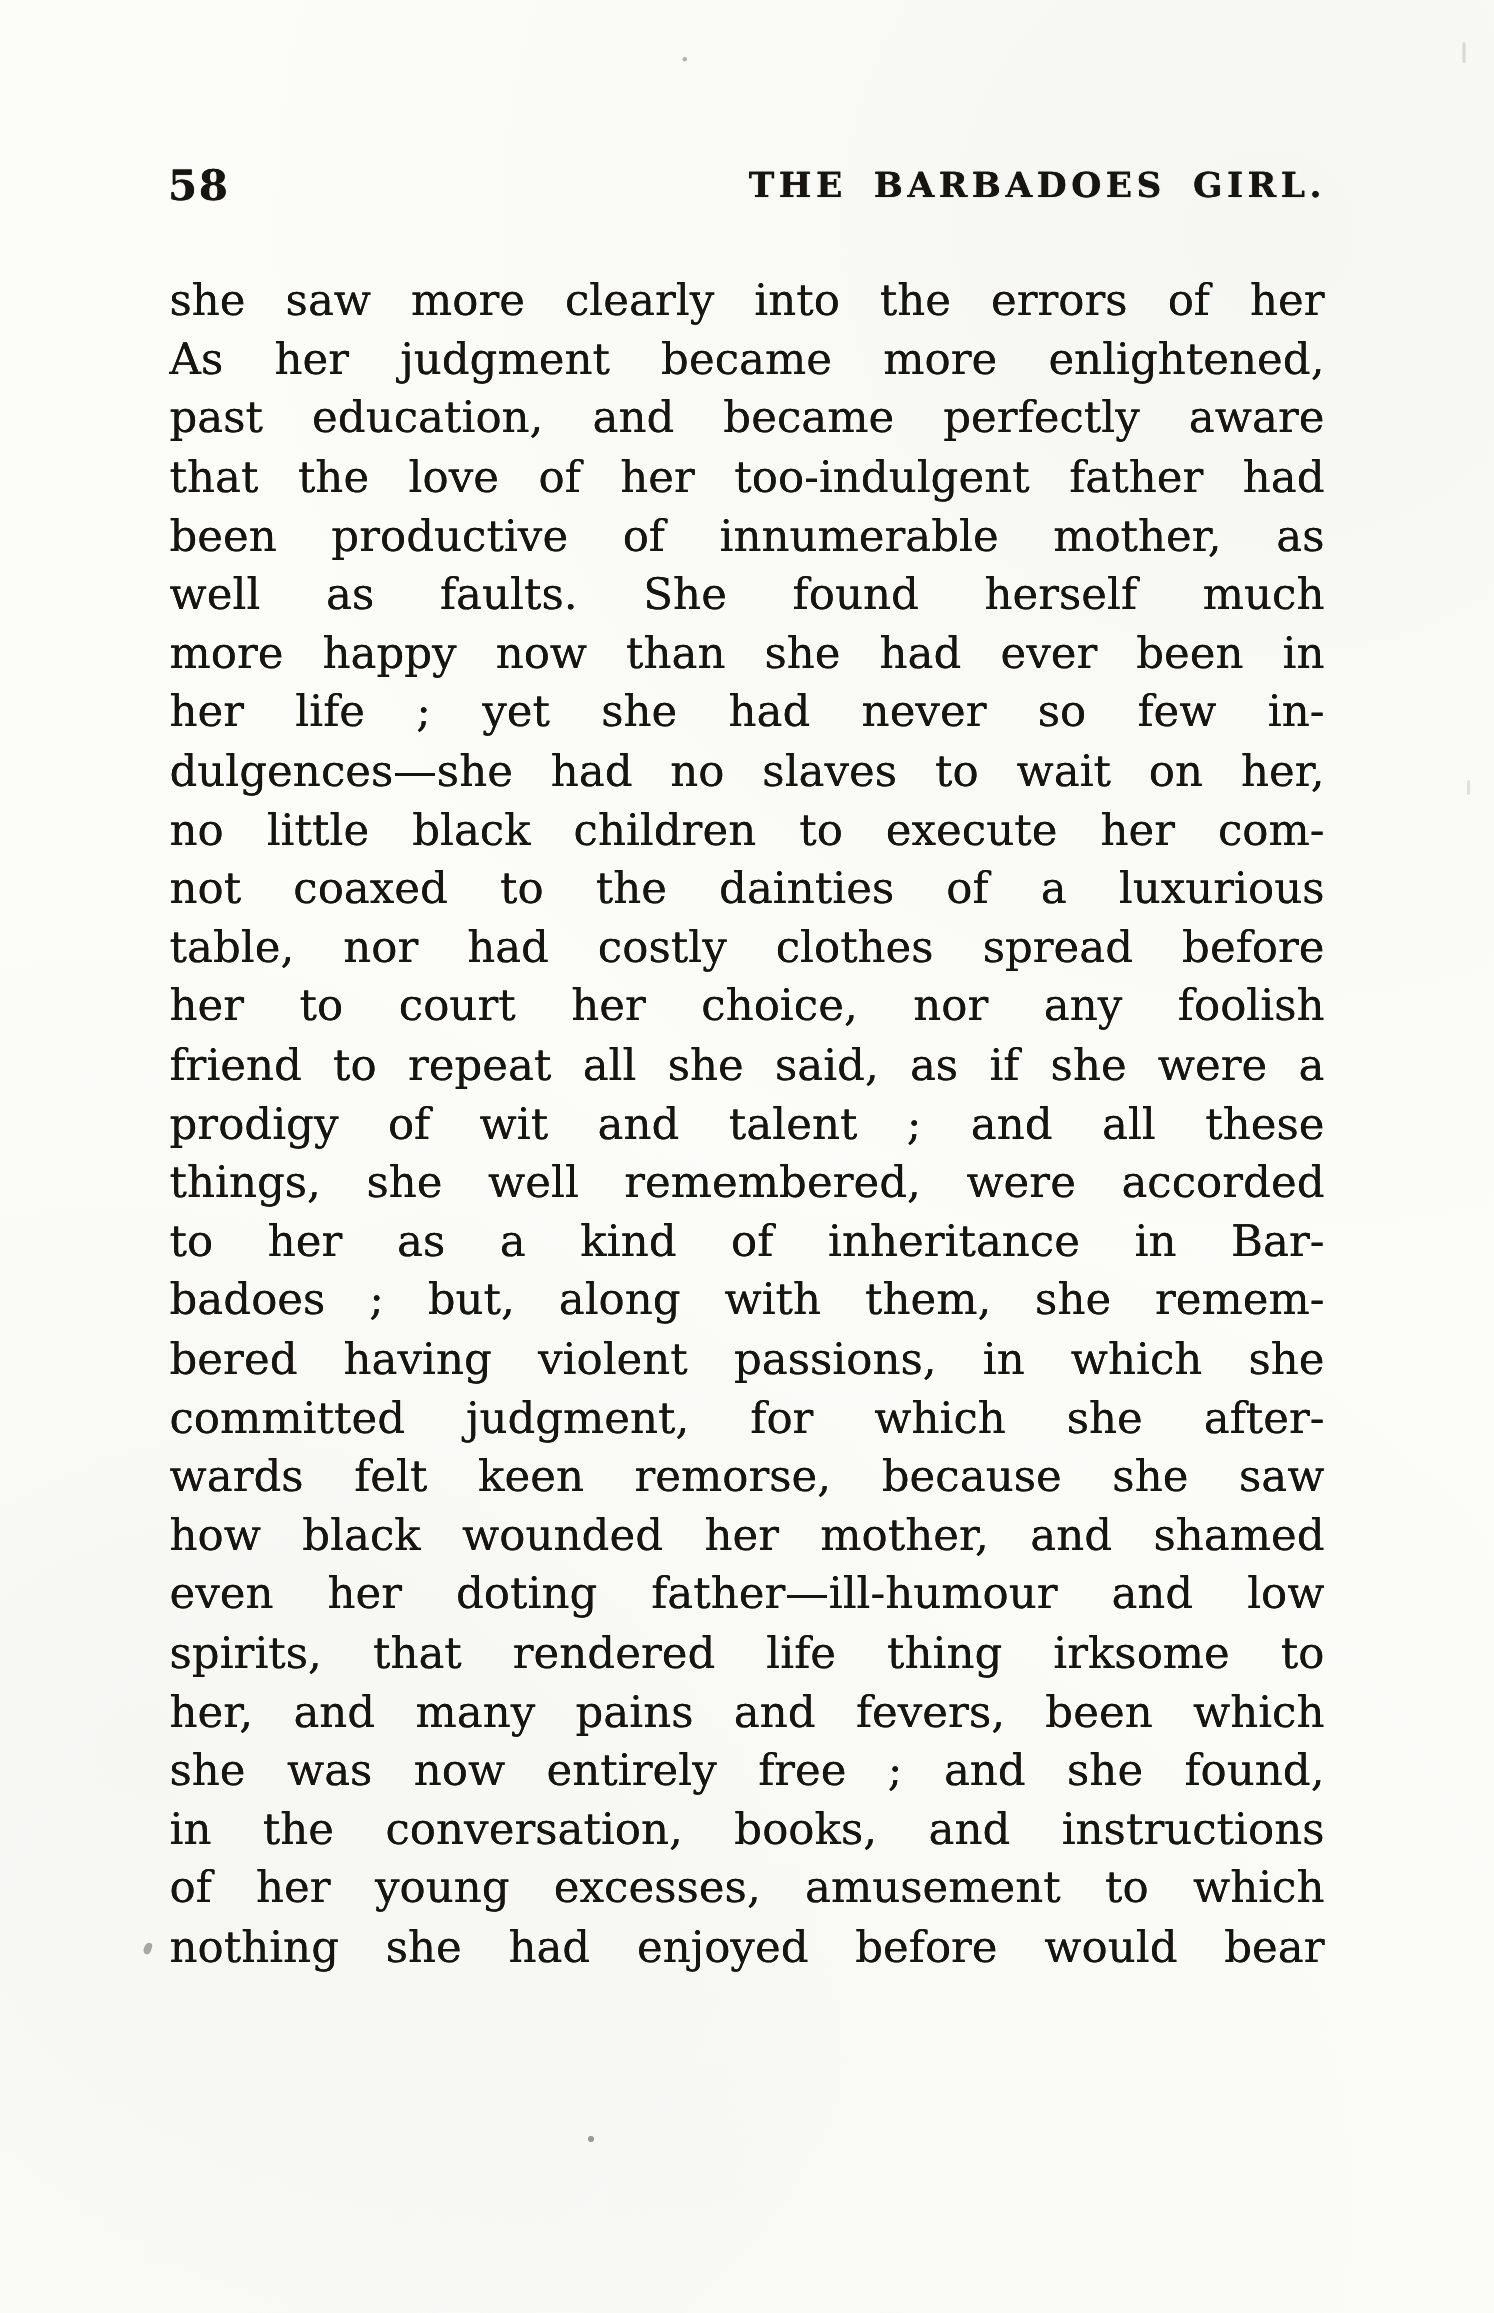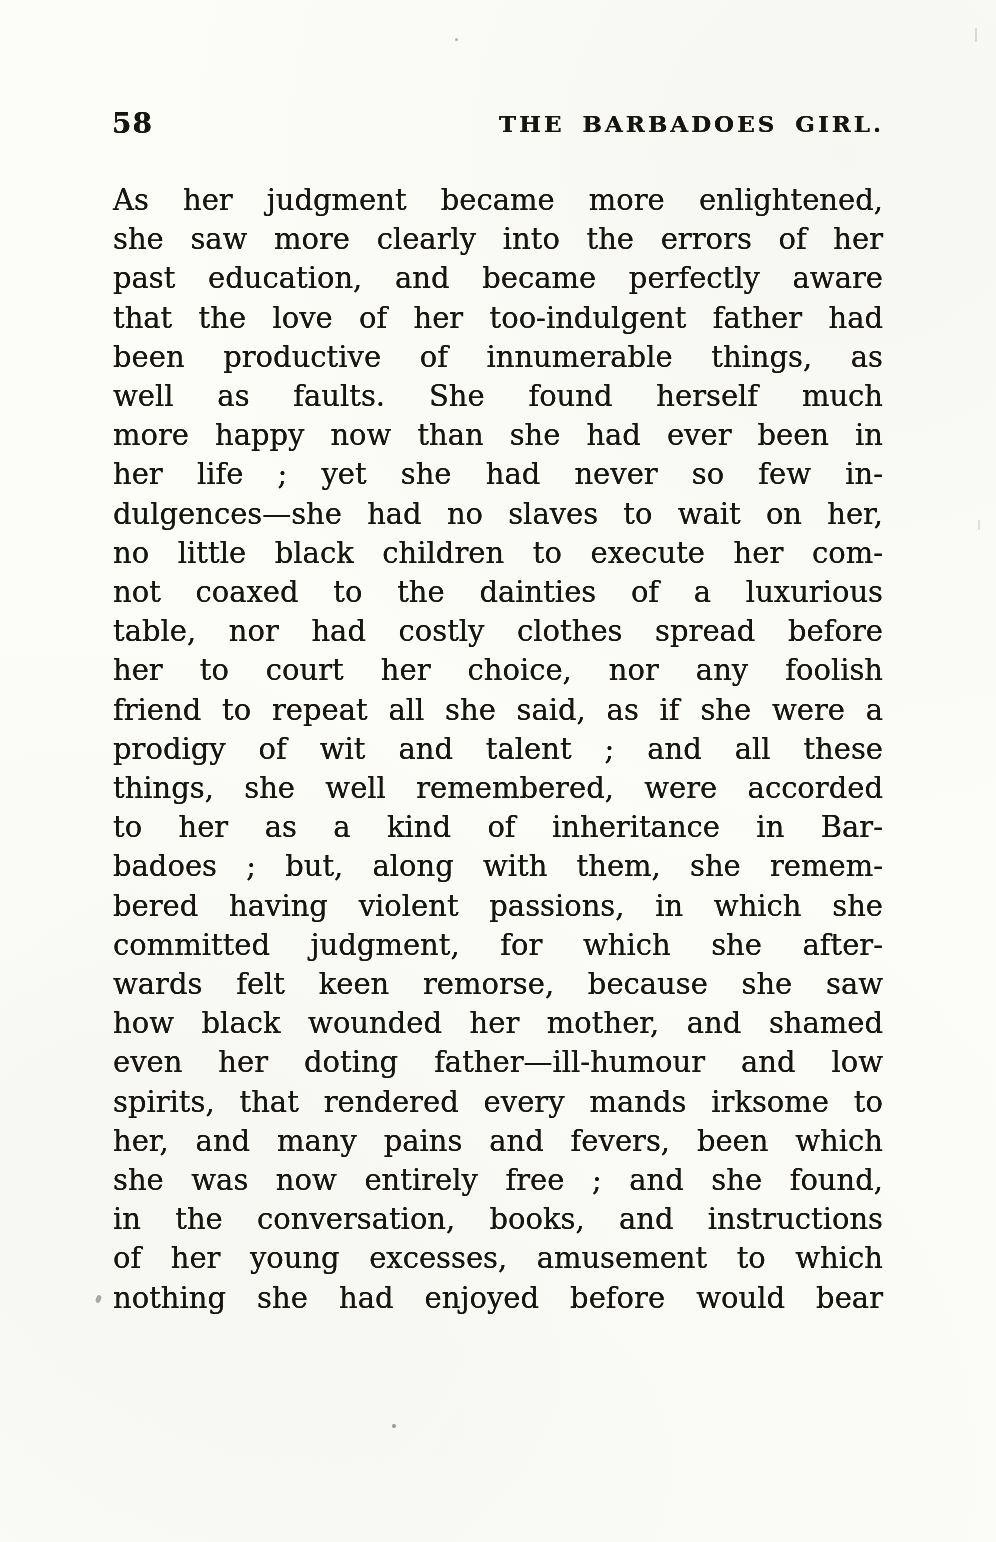--- a/index.html
+++ b/index.html
@@ -74,44 +74,44 @@
 <body>
 
 <div class="page">
 
   <div class="page-header">
     <span class="page-number">58</span>
     <div class="running-title">THE BARBADOES GIRL.</div>
   </div>
 
   <div class="body-text">
+      <div class="line">she saw more clearly into the errors of her</div>
       <div class="line">As her judgment became more enlightened,</div>
-      <div class="line">she saw more clearly into the errors of her</div>
       <div class="line">past education, and became perfectly aware</div>
       <div class="line">that the love of her too-indulgent father had</div>
-      <div class="line">been productive of innumerable things, as</div>
+      <div class="line">been productive of innumerable mother, as</div>
       <div class="line">well as faults.  She found herself much</div>
       <div class="line">more happy now than she had ever been in</div>
       <div class="line">her life ;  yet she had never so few in-</div>
       <div class="line">dulgences—she had no slaves to wait on her,</div>
       <div class="line">no little black children to execute her com-</div>
       <div class="line">not coaxed to the dainties of a luxurious</div>
       <div class="line">table, nor had costly clothes spread before</div>
       <div class="line">her to court her choice, nor any foolish</div>
       <div class="line">friend to repeat all she said, as if she were a</div>
       <div class="line">prodigy of wit and talent ; and all these</div>
       <div class="line">things, she well remembered, were accorded</div>
       <div class="line">to her as a kind of inheritance in Bar-</div>
       <div class="line">badoes ; but, along with them, she remem-</div>
       <div class="line">bered having violent passions, in which she</div>
       <div class="line">committed judgment, for which she after-</div>
       <div class="line">wards felt keen remorse, because she saw</div>
       <div class="line">how black wounded her mother, and shamed</div>
       <div class="line">even her doting father—ill-humour and low</div>
-      <div class="line">spirits, that rendered every mands irksome to</div>
+      <div class="line">spirits, that rendered life thing irksome to</div>
       <div class="line">her, and many pains and fevers, been which</div>
       <div class="line">she was now entirely free ; and she found,</div>
       <div class="line">in the conversation, books, and instructions</div>
       <div class="line">of her young excesses, amusement to which</div>
       <div class="line">nothing she had enjoyed before would bear</div>
     </div>
 
   <div class="speck speck-1"></div>
   <div class="speck speck-2"></div>
   <div class="speck speck-3"></div>

